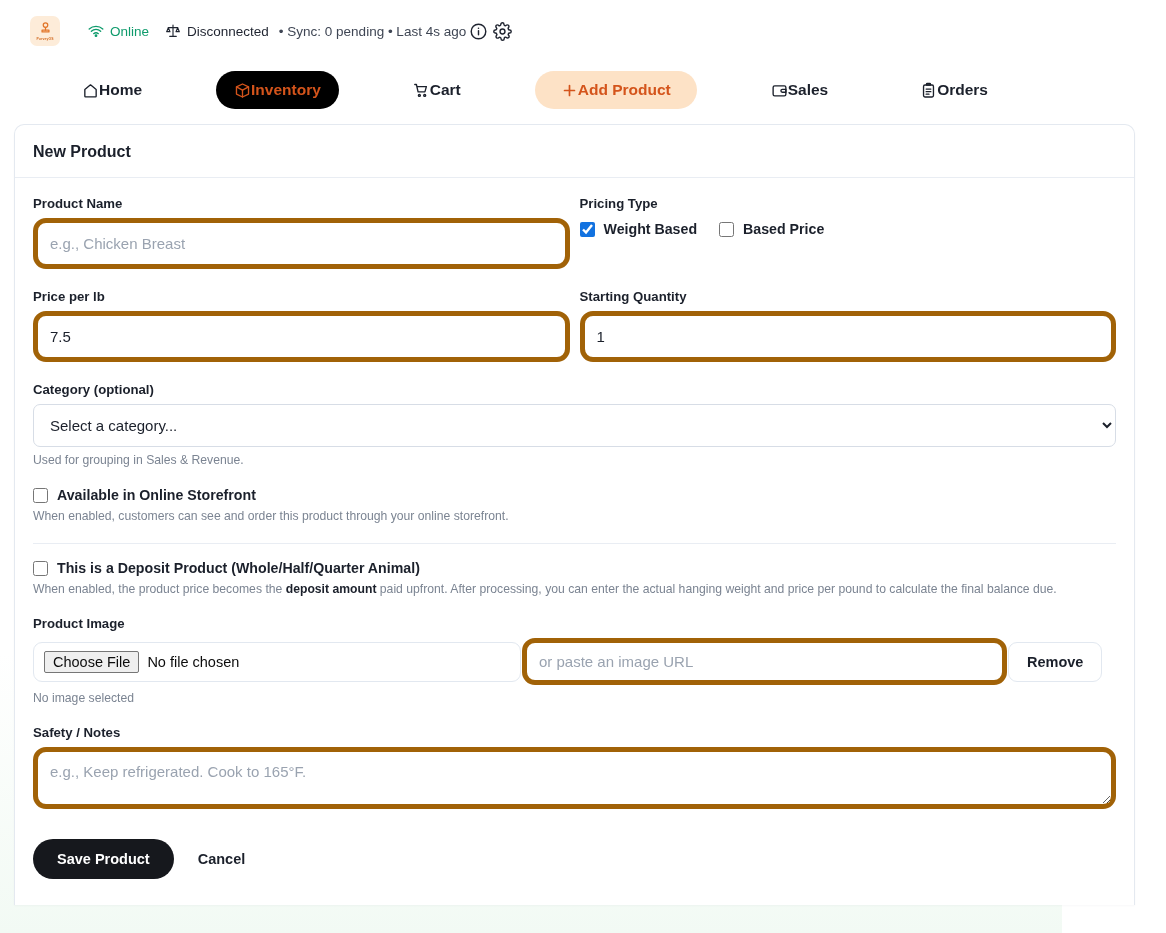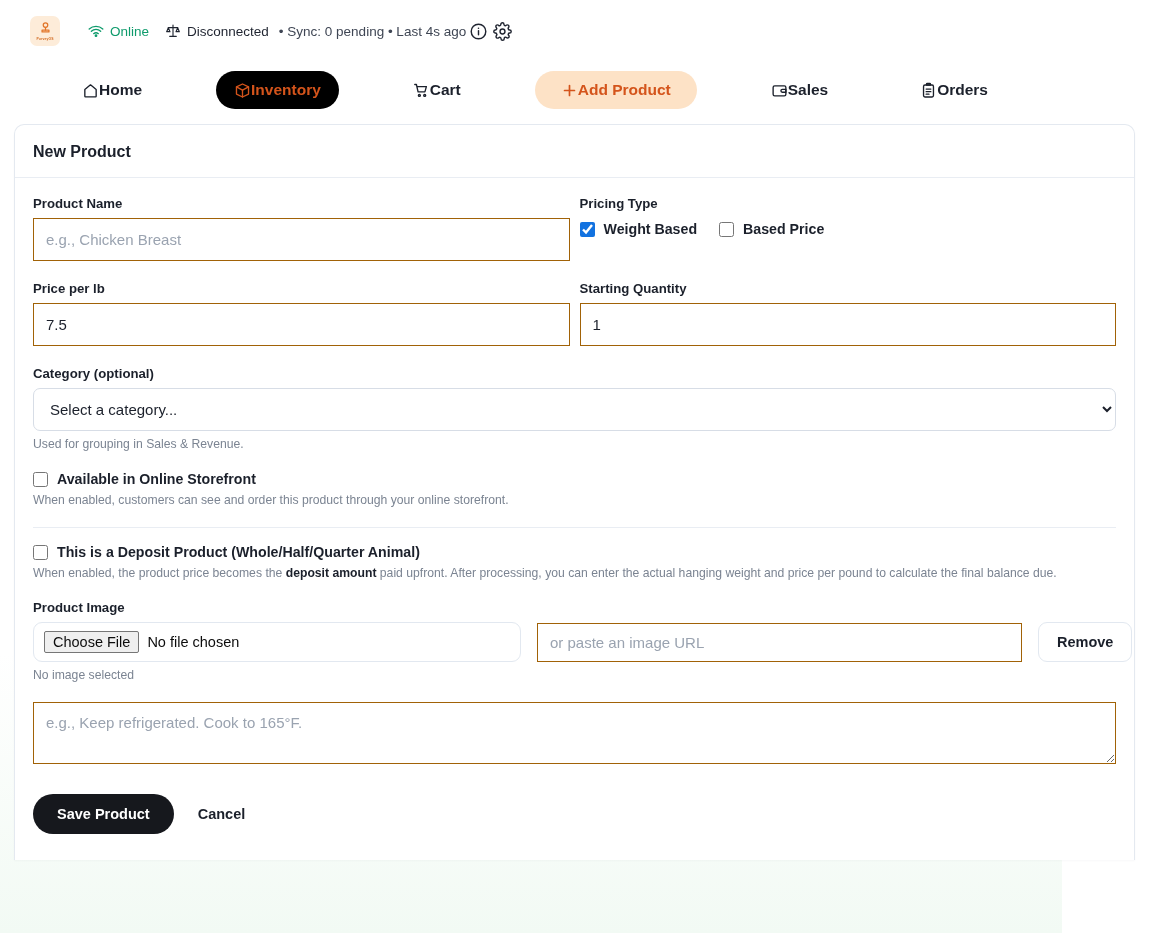--- a/index.html
+++ b/index.html
@@ -121,22 +121,22 @@
     font-weight: 700;
     color: #1b202b;
     margin-bottom: 7px;
   }
   input.txt, select.sel, textarea.ta {
     width: 100%;
     font-family: "Liberation Sans", sans-serif;
     font-size: 15px;
     color: #1b202b;
     background: #ffffff;
-    border: 1px solid #a16207;
-    border-radius: 0;
+    border: 5px solid #a16207;
+    border-radius: 13px;
     padding: 10px 12px;
     outline: none;
   }
   input.txt::placeholder, textarea.ta::placeholder { color: #9aa3b0; }
   input.txt.tall { padding: 12px 12px; }
   select.sel {
     padding: 11px 12px;
     border-radius: 7px;
     border: 1px solid #d7dde6;
     appearance: auto;
@@ -168,21 +168,21 @@
   }
   .cblabel {
     font-size: 14.2px; font-weight: 700; color: #1b202b;
   }
 
   .divider {
     height: 1px; background: #e9edf3;
     margin: 20px 0 16px 0;
   }
 
-  .filerow { display: flex; align-items: center; gap: 16px; }
+  .filerow { display: flex; align-items: center; gap: 1px; }
   .filebox {
     flex: 0 0 488px;
     border: 1px solid #e2e8f0;
     border-radius: 9px;
     padding: 8px 10px;
     display: flex; align-items: center; gap: 8px;
     background: #fff;
   }
   .choosefile {
     font-family: "Liberation Sans", sans-serif;
@@ -422,20 +422,21 @@
             <button class="choosefile">Choose File</button>
             <span class="nofile">No file chosen</span>
           </div>
           <input class="txt urlbox" type="text" placeholder="or paste an image URL" style="">
           <button class="btn-remove">Remove</button>
         </div>
         <div class="hint">No image selected</div>
       </div>
 
       <div class="block">
+        <label class="fld">Safety / Notes</label>
         <textarea class="ta" placeholder="e.g., Keep refrigerated. Cook to 165°F." style=""></textarea>
       </div>
 
       <div class="actions">
         <button class="btn-save">Save Product</button>
         <button class="btn-cancel">Cancel</button>
       </div>
 
     </div>
   </div>

